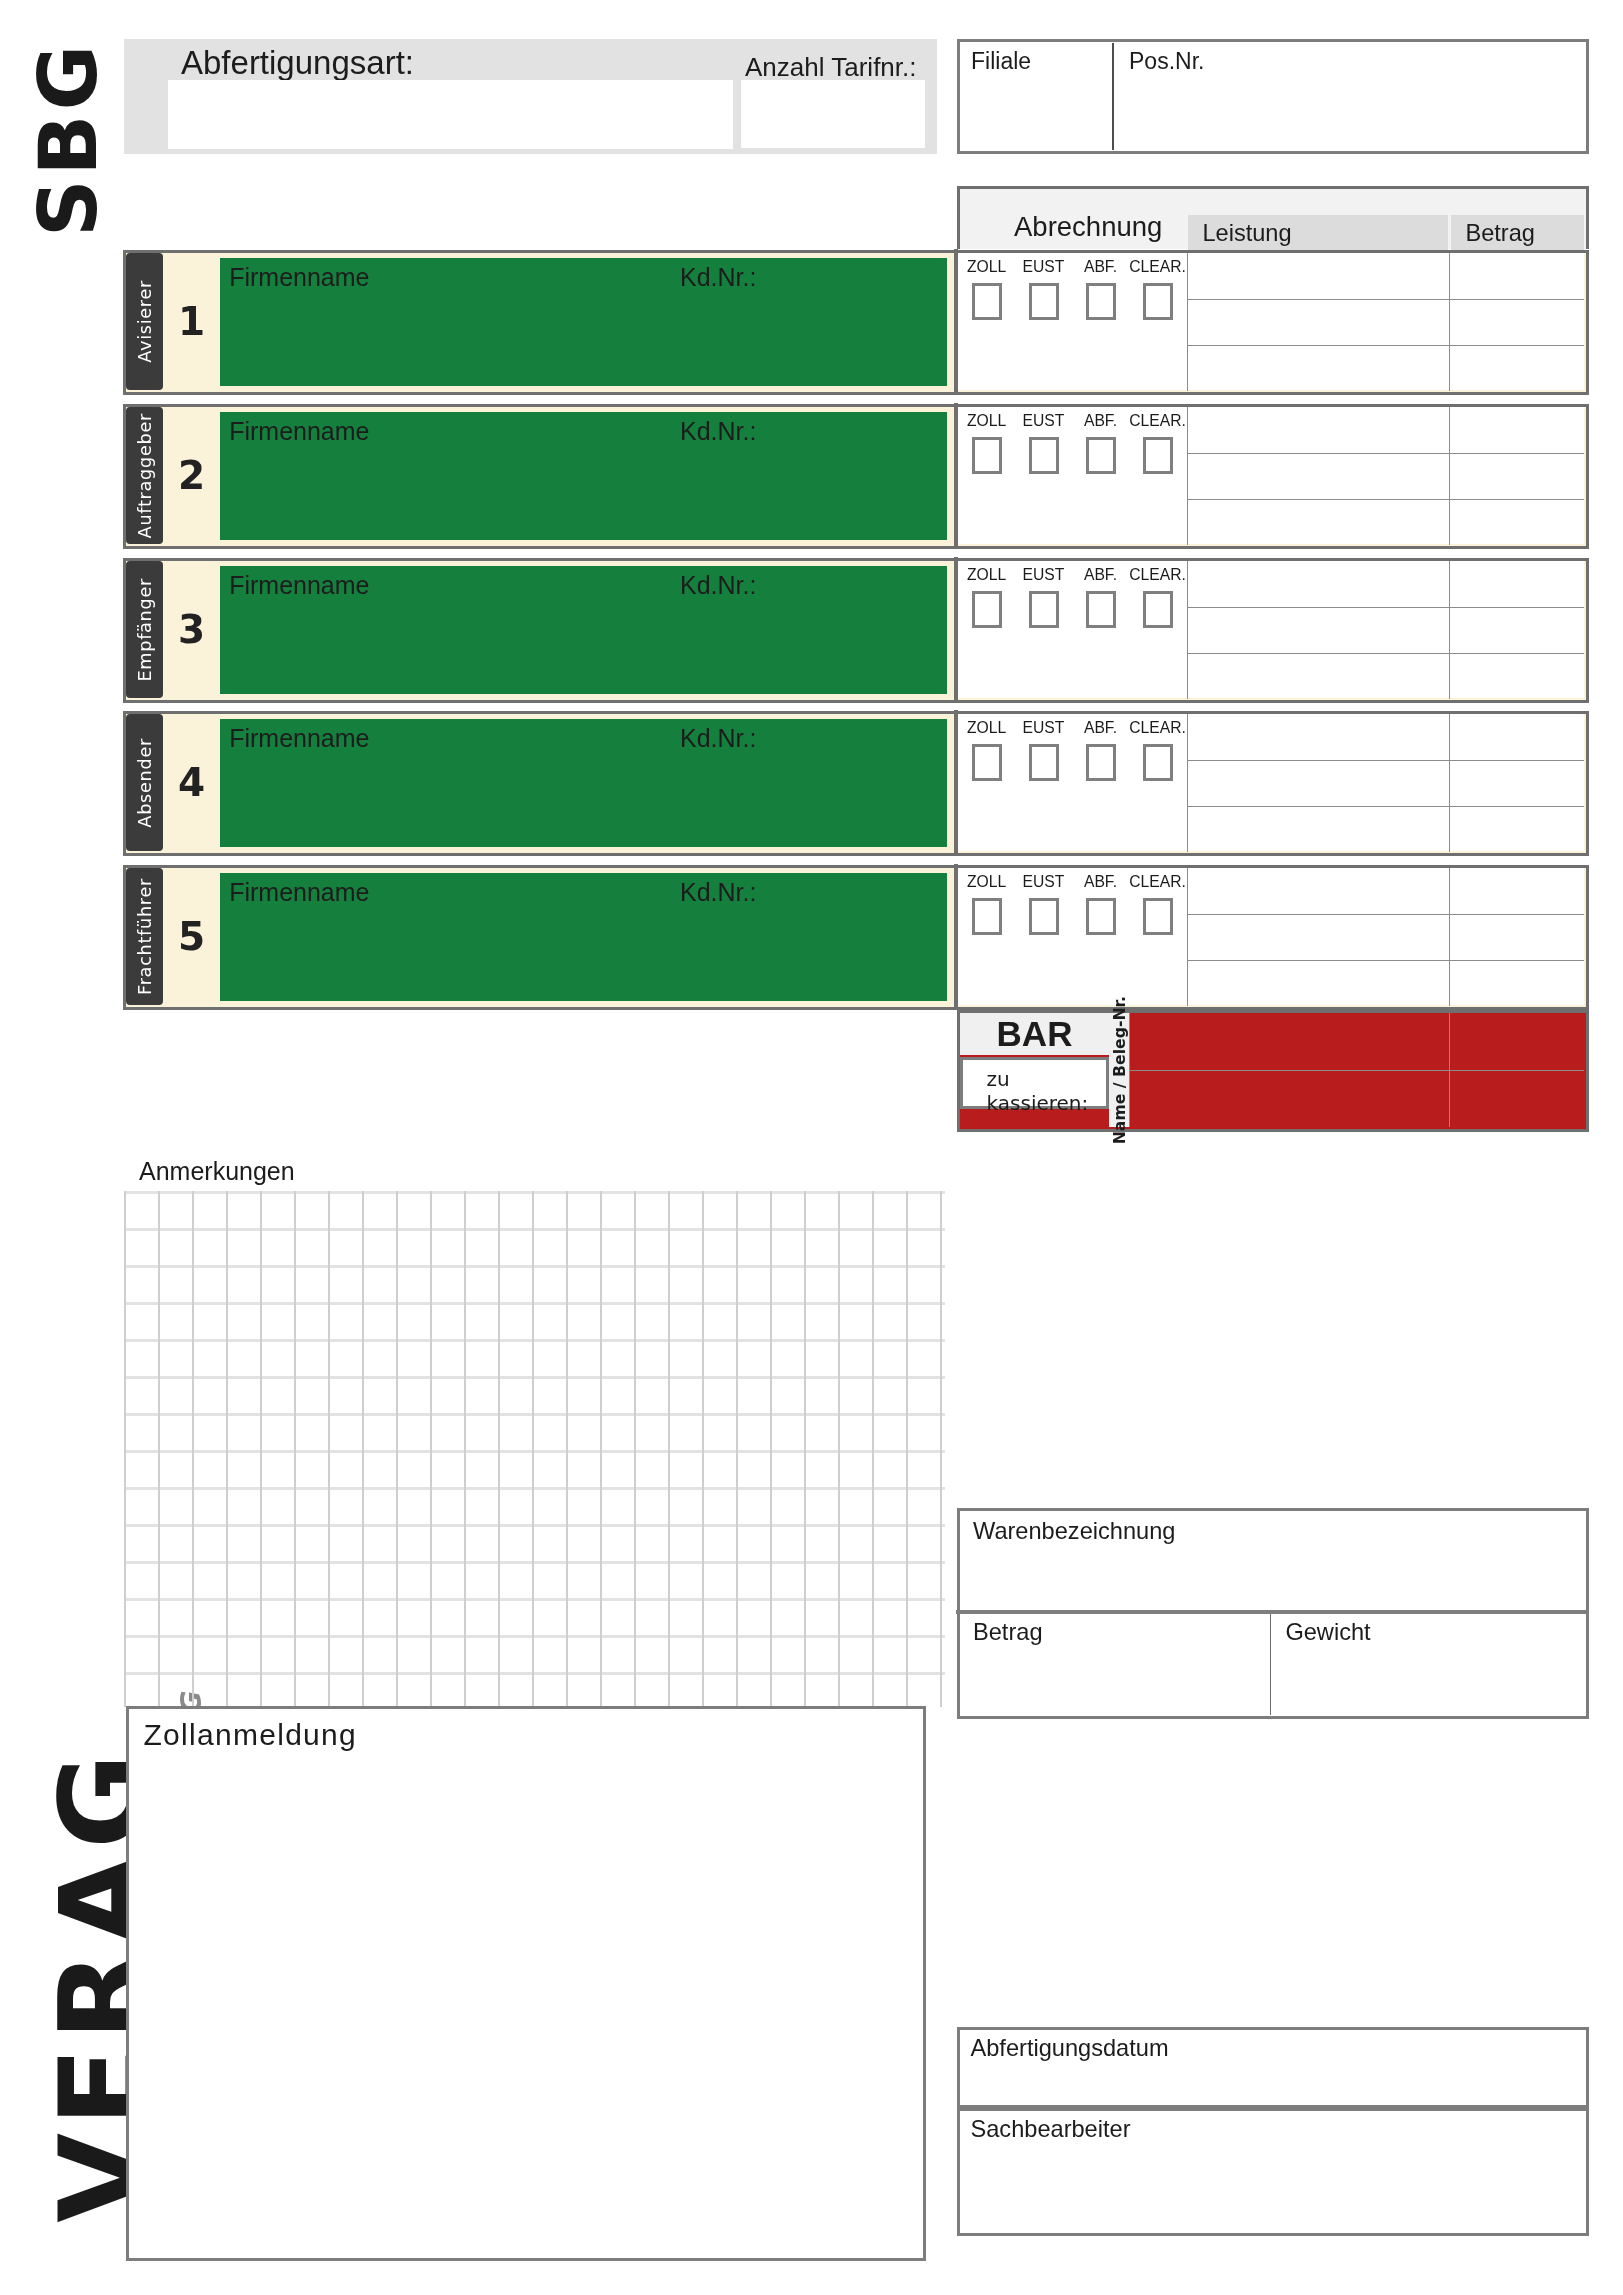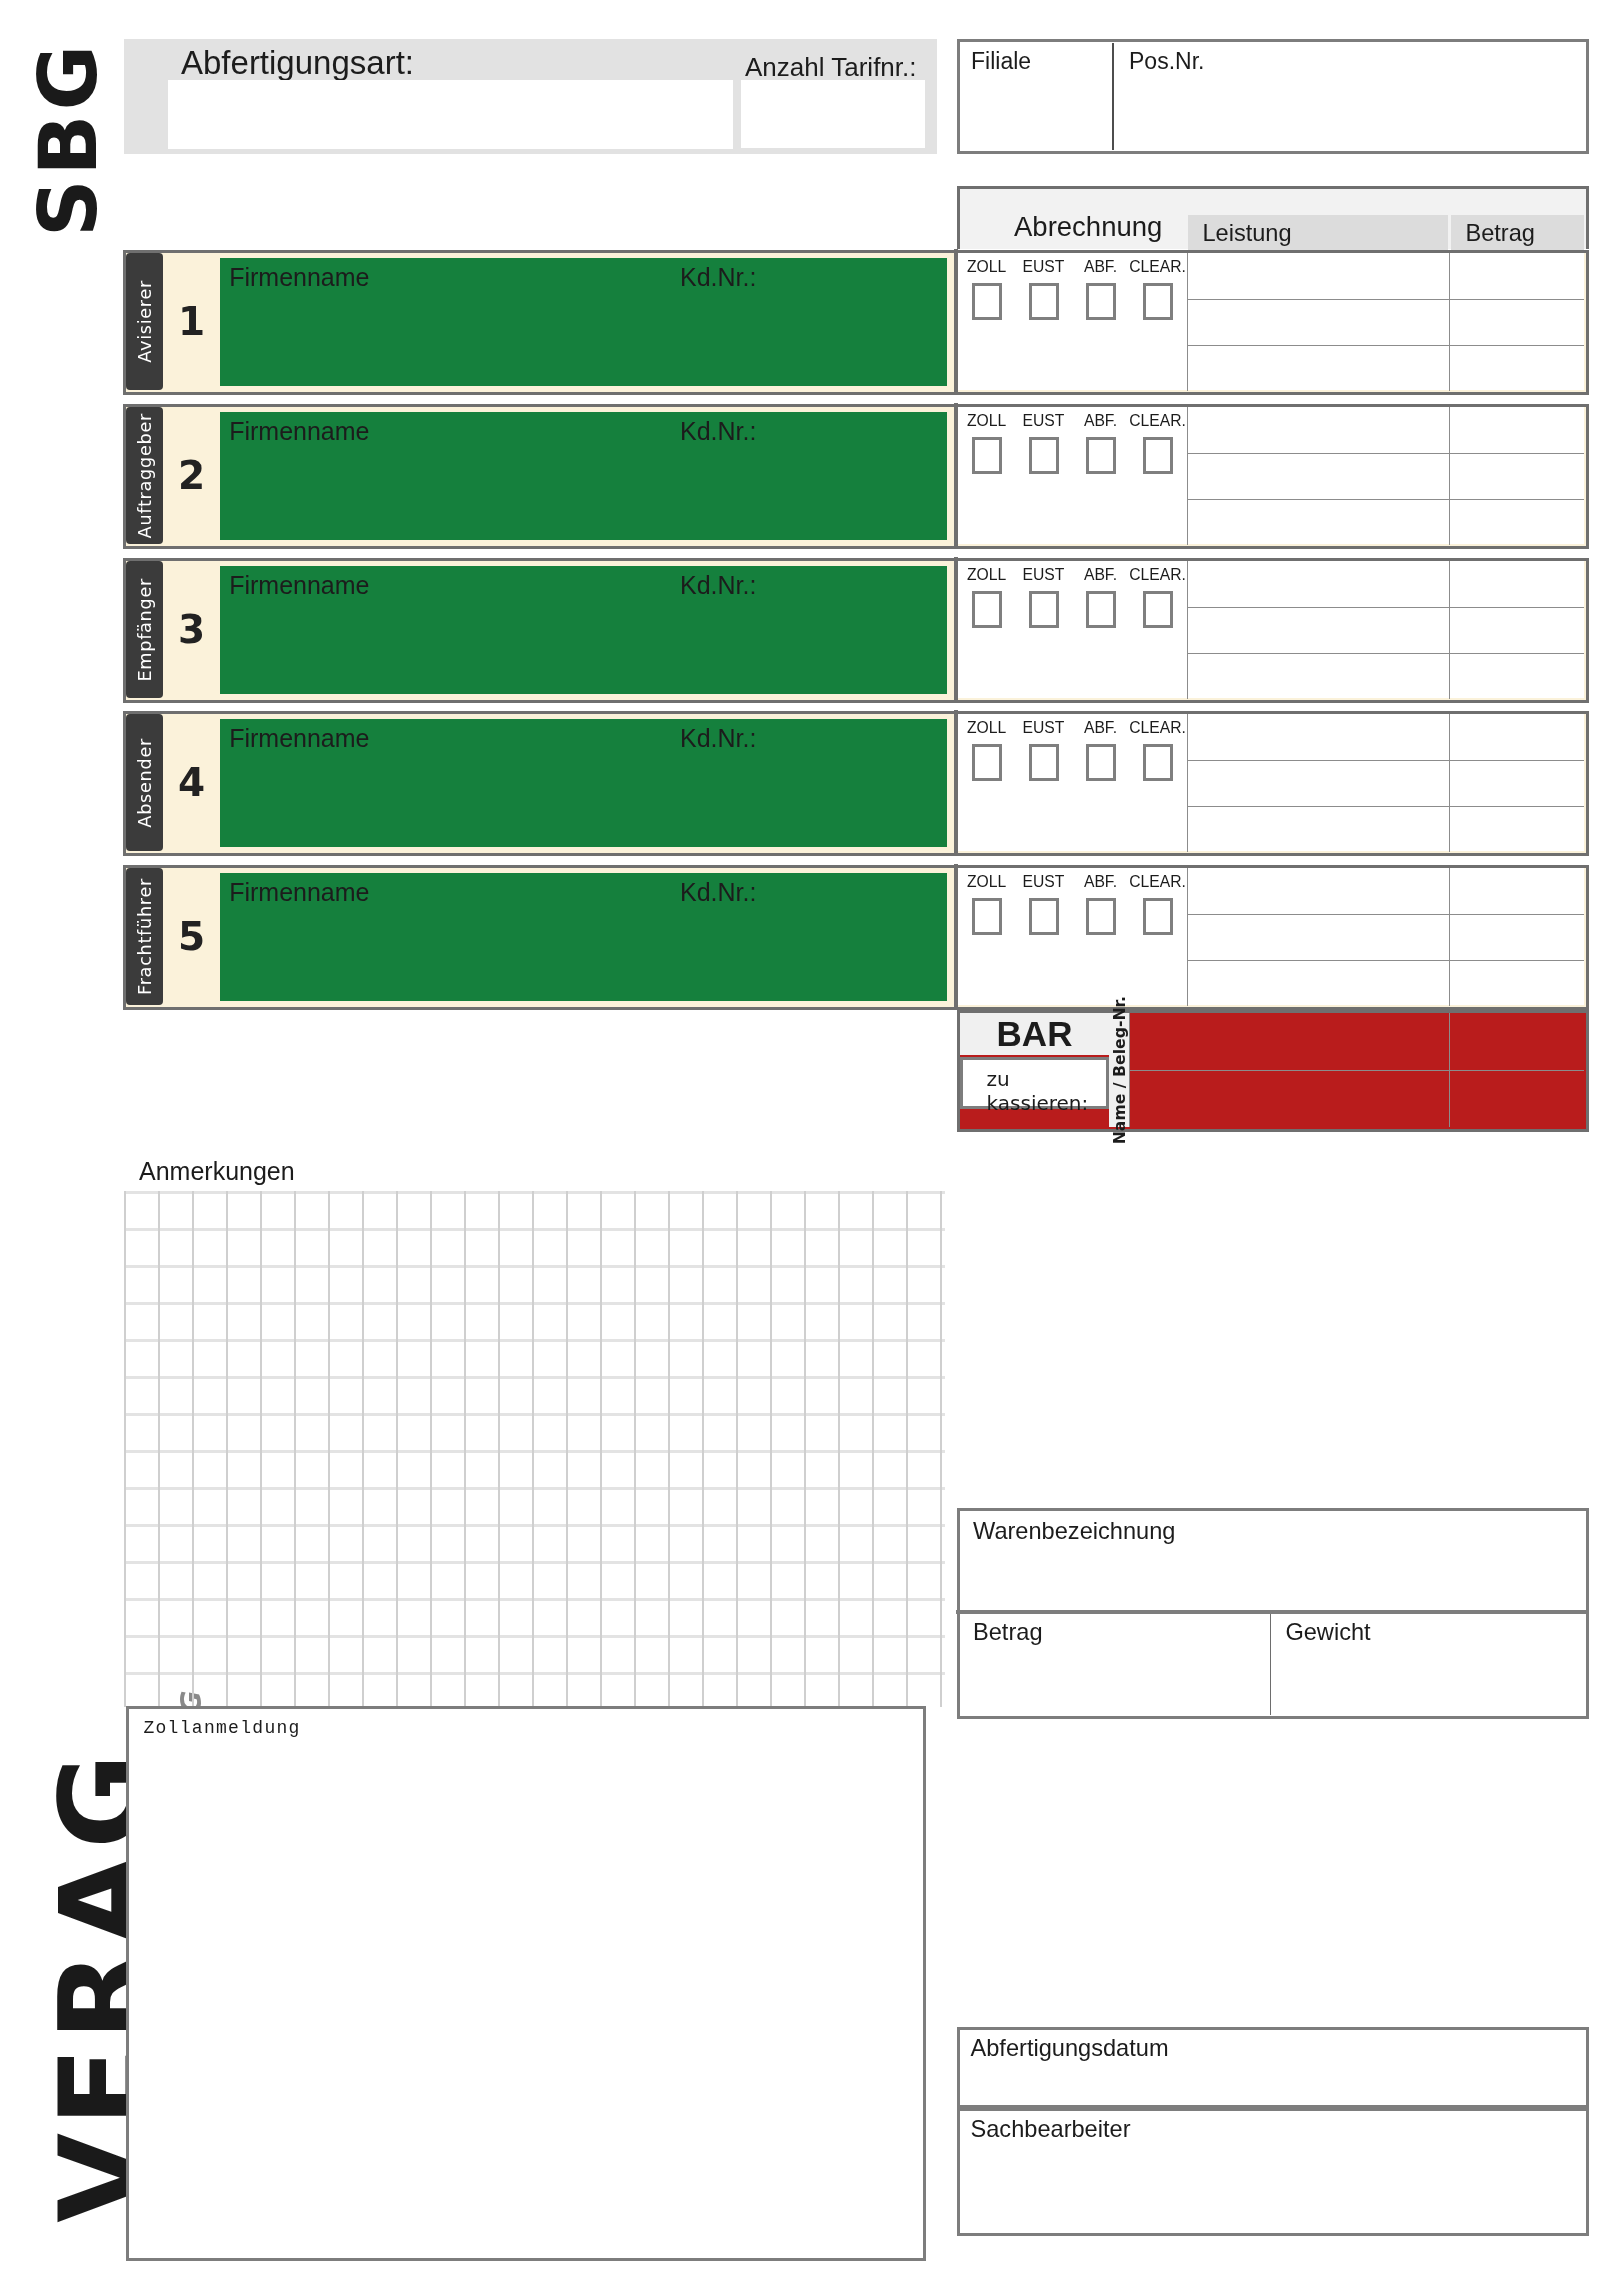--- a/index.html
+++ b/index.html
@@ -93,21 +93,21 @@
   
   .info-box{left:957px; width:632px; background:#fff; border:3.9px solid var(--box-border); box-sizing:border-box;}
   .lkw-box{top:1173px; height:214px;}
   .waren-box{top:1508px; height:211px;}
   .info-hdiv{position:absolute; left:-3.9px; width:632px; height:3.9px; background:var(--box-border);}
   .info-vdiv{position:absolute; left:310px; width:1.3px; background:#6d6d6d;}
   .info-lbl{position:absolute; font-size:23.6px;}
 
   
   .zoll-box{left:126px; top:1706px; width:800px; height:555px; background:#fff; border:3.3px solid var(--box-border); box-sizing:border-box;}
-  .zoll-box span{display:block; margin:9.2px 0 0 14.4px; font-family:Liberation Mono, monospace; font-size:18px; letter-spacing:1.3px;}
+  .zoll-box span{display:block; margin:9.2px 0 0 14.4px; font-family:Liberation Sans, sans-serif; font-size:30px; letter-spacing:1.3px;}
 
   
   .datum-box{left:957px; top:2027px; width:632px; height:81px;}
   .sach-box{left:957px; top:2108px; width:632px; height:128px;}
   .bottom-box{background:#fff; border:3.9px solid var(--box-border); box-sizing:border-box;}
   .bottom-box span{display:block; margin:5.2px 0 0 10.5px; font-size:23.6px;}
 </style>
 </head>
 <body>
 

